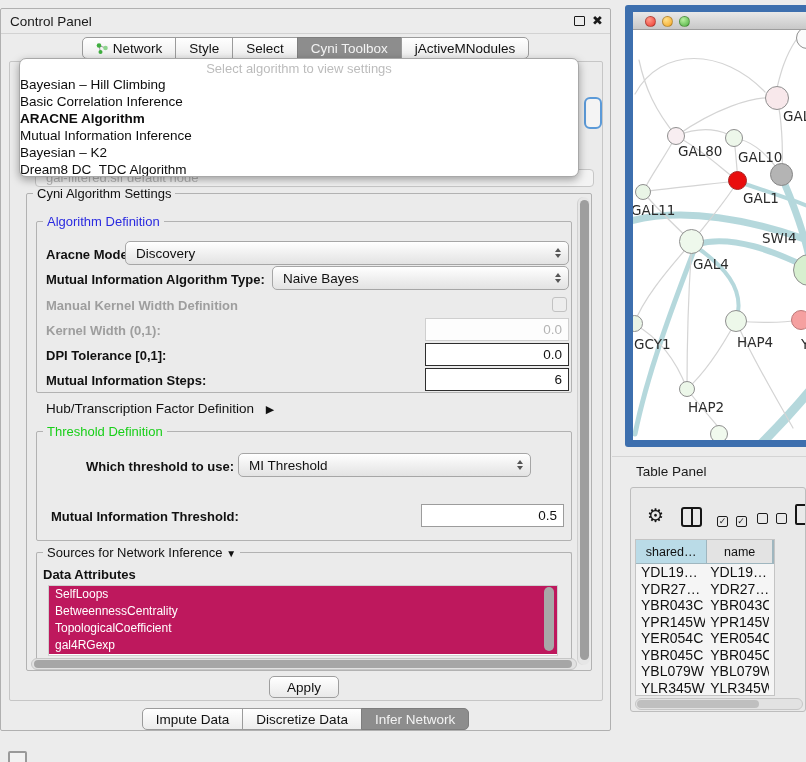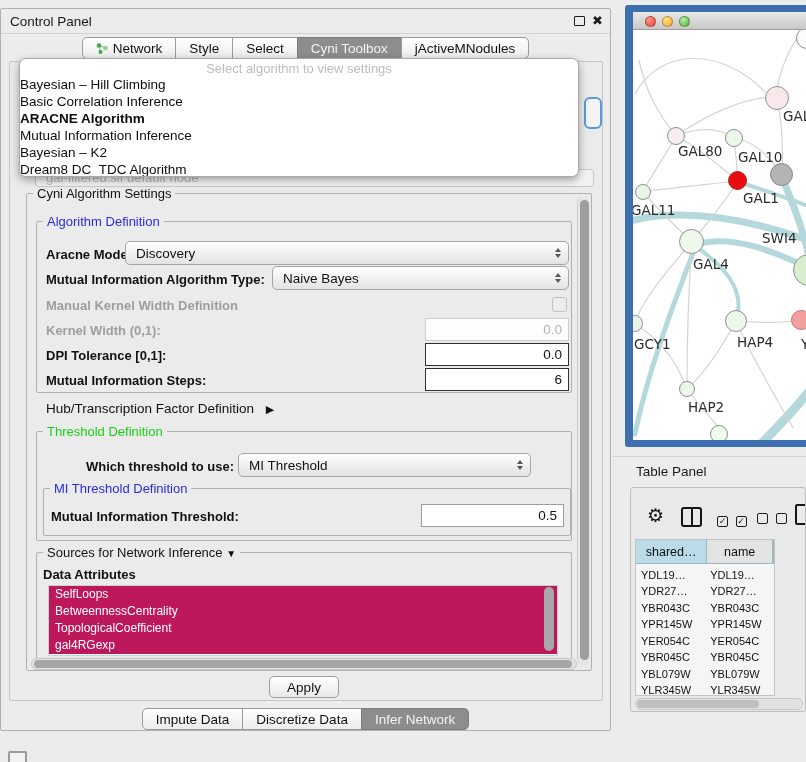--- a/index.html
+++ b/index.html
@@ -92,21 +92,21 @@
             border:1px solid #bdbdbd;border-radius:3px;overflow:hidden}
   .tp-gear{position:absolute;left:16px;top:16px;font-size:19px;color:#161616}
   .tp-split{position:absolute;left:50px;top:19px;width:21px;height:20px;border:2px solid #161616;border-radius:3px}
   .tp-split i{position:absolute;left:50%;top:0;width:2px;height:100%;background:#161616;transform:translateX(-50%)}
   .cbx{display:inline-block;width:11px;height:11px;border:1.6px solid #1d1d1d;border-radius:2px;
        font-size:9px;line-height:8px;text-align:center;color:#1d1d1d;font-weight:bold}
   .tp-doc{position:absolute;left:164px;top:16px;width:17px;height:21px;border:2px solid #161616;border-radius:2px;background:#e9e9e9}
   .tp-table{position:absolute;left:4px;top:51px;width:140px;height:157px;overflow:hidden;background:#f5f5f5;border:1px solid #c4c4c4}
   .tp-hrow{display:flex;height:24px;font-size:12.5px}
   .tp-hcell{display:flex;align-items:center;justify-content:center;border-right:1px solid #9fb6bf;border-bottom:1px solid #9fb6bf}
-  .tp-row{display:flex;height:16.5px;font-size:11px;align-items:flex-end}
+  .tp-row{display:flex;height:16.5px;font-size:14px;align-items:flex-start}
   .tp-cell{padding-left:5px;white-space:nowrap;overflow:hidden}
   .c1{width:76px}.c2{width:70px}.c3{flex:1}
   .hdr-blue{background:#badbe7}.hdr-gray{background:#e3e3e3}
 
   .mini-box{position:absolute;left:8px;top:751px;width:19px;height:14px;border:2px solid #9a9a9a;background:#f2f2f2;border-radius:2px}
 </style>
 </head>
 <body>
 
 <div id="root">
@@ -217,23 +217,20 @@
     </div>
     <span class="lbl" style="left:85px;top:450px">Which threshold to use:</span>
     <div class="combo" style="left:237px;top:444px;width:293px;height:24px">
       <span>MI Threshold</span>
       <span class="spin">
           <i class="su"></i>
           <i class="sd"></i>
         </span>
     </div>
 
-    <div class="group" style="left:42px;top:479px;width:528px;height:48px">
-      <span class="legend blue">MI Threshold Definition</span>
-    </div>
     <span class="lbl" style="left:50px;top:500px">Mutual Information Threshold:</span>
     <div class="field" style="left:420px;top:495px;width:143px;height:23px">
       <span>0.5</span>
     </div>
 
     <div class="group" style="left:35px;top:543px;width:536px;height:119px;border-bottom:none">
       <span class="legend">
         <span>Sources for Network Inference</span>
         <span class="tri" style="font-size:10px">▼</span>
       </span>

